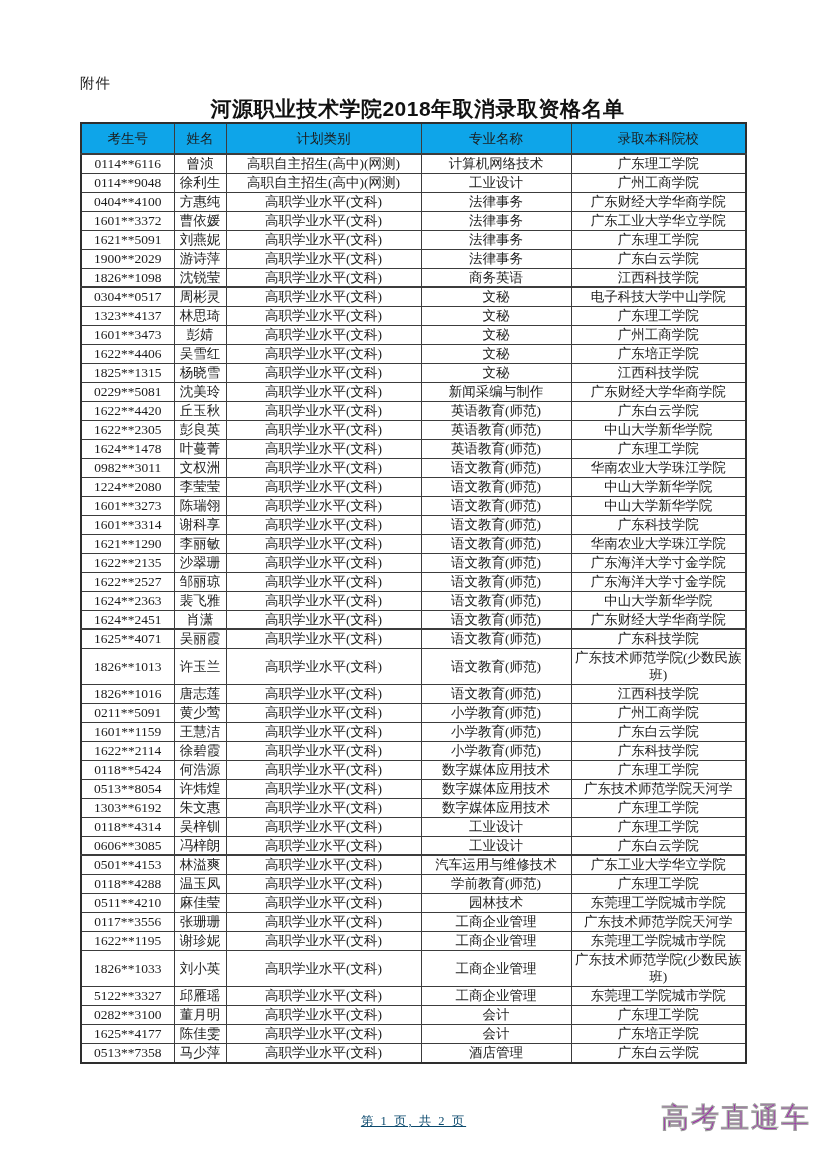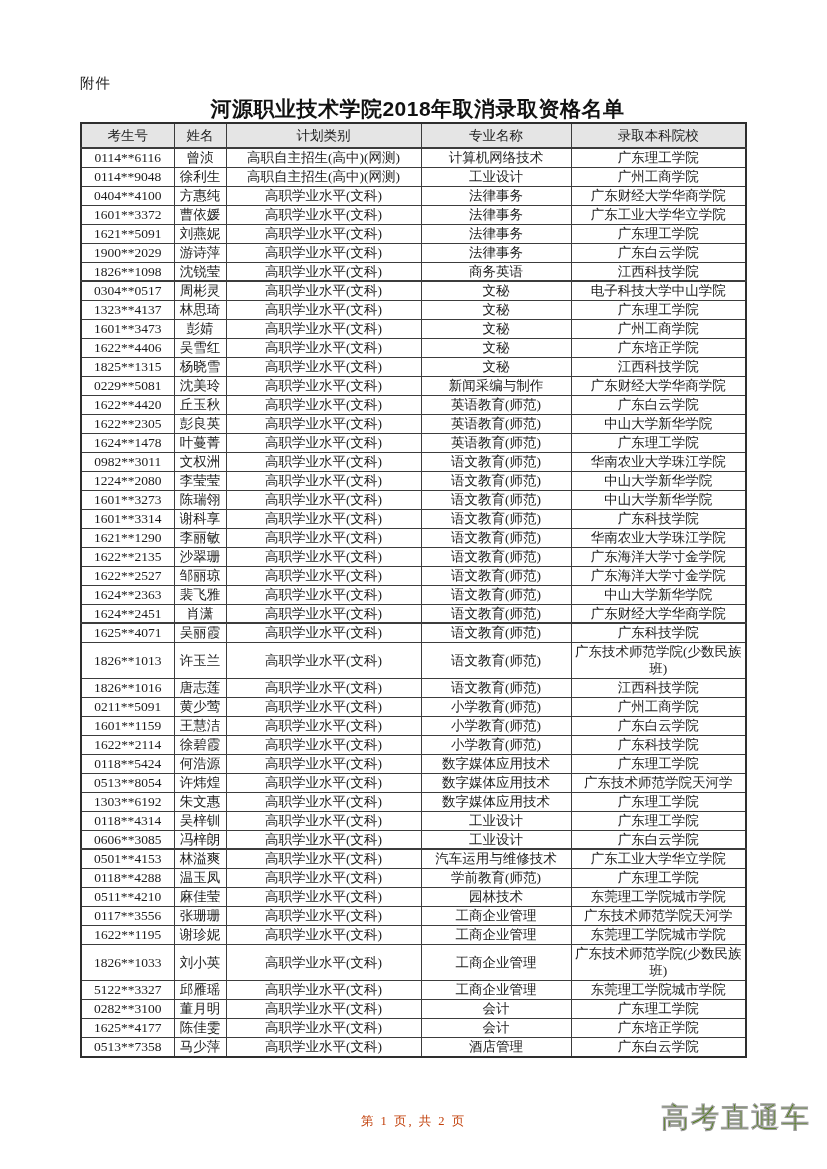--- a/index.html
+++ b/index.html
@@ -38,45 +38,46 @@
   th, td {
     border: 1px solid #3c3c3c;
     text-align: center;
     vertical-align: middle;
     font-size: 13.5px;
     line-height: 1.3;
     padding: 0 2px;
     overflow: hidden;
   }
   thead th {
-    height: 25px;
+    height: 31px;
     font-weight: normal;
-    background: #e5e5e5;
+    background: #0ea5e9;
     border-bottom-width: 2px;
   }
   tbody td { height: 19px; }
   
   tbody tr:nth-child(8) td,
   tbody tr:nth-child(26) td,
   tbody tr:nth-child(37) td { border-top-width: 2px; }
   .footer {
     position: absolute;
     left: 0; right: 0; top: 1113px;
     text-align: center;
     font-size: 12.5px;
     letter-spacing: 2px;
-    color: #c2410c;
+    color: #0c4a6e;
+    text-decoration: underline;
   }
   .watermark {
     position: absolute;
     top: 1099px; right: 16px;
     font-size: 28px;
     font-family: "Liberation Sans", "DejaVu Sans", sans-serif;
     letter-spacing: 2px;
-    color: #4d7c0f;
+    color: #a21caf;
     -webkit-text-stroke: 1.2px #9e9e9e;
     text-shadow: 0 0 1px #b5b5b5;
   }
 </style>
 </head>
 <body>
 
 <div class="attachment">附件</div>
 
 <h1 class="title">河源职业技术学院2018年取消录取资格名单</h1>

